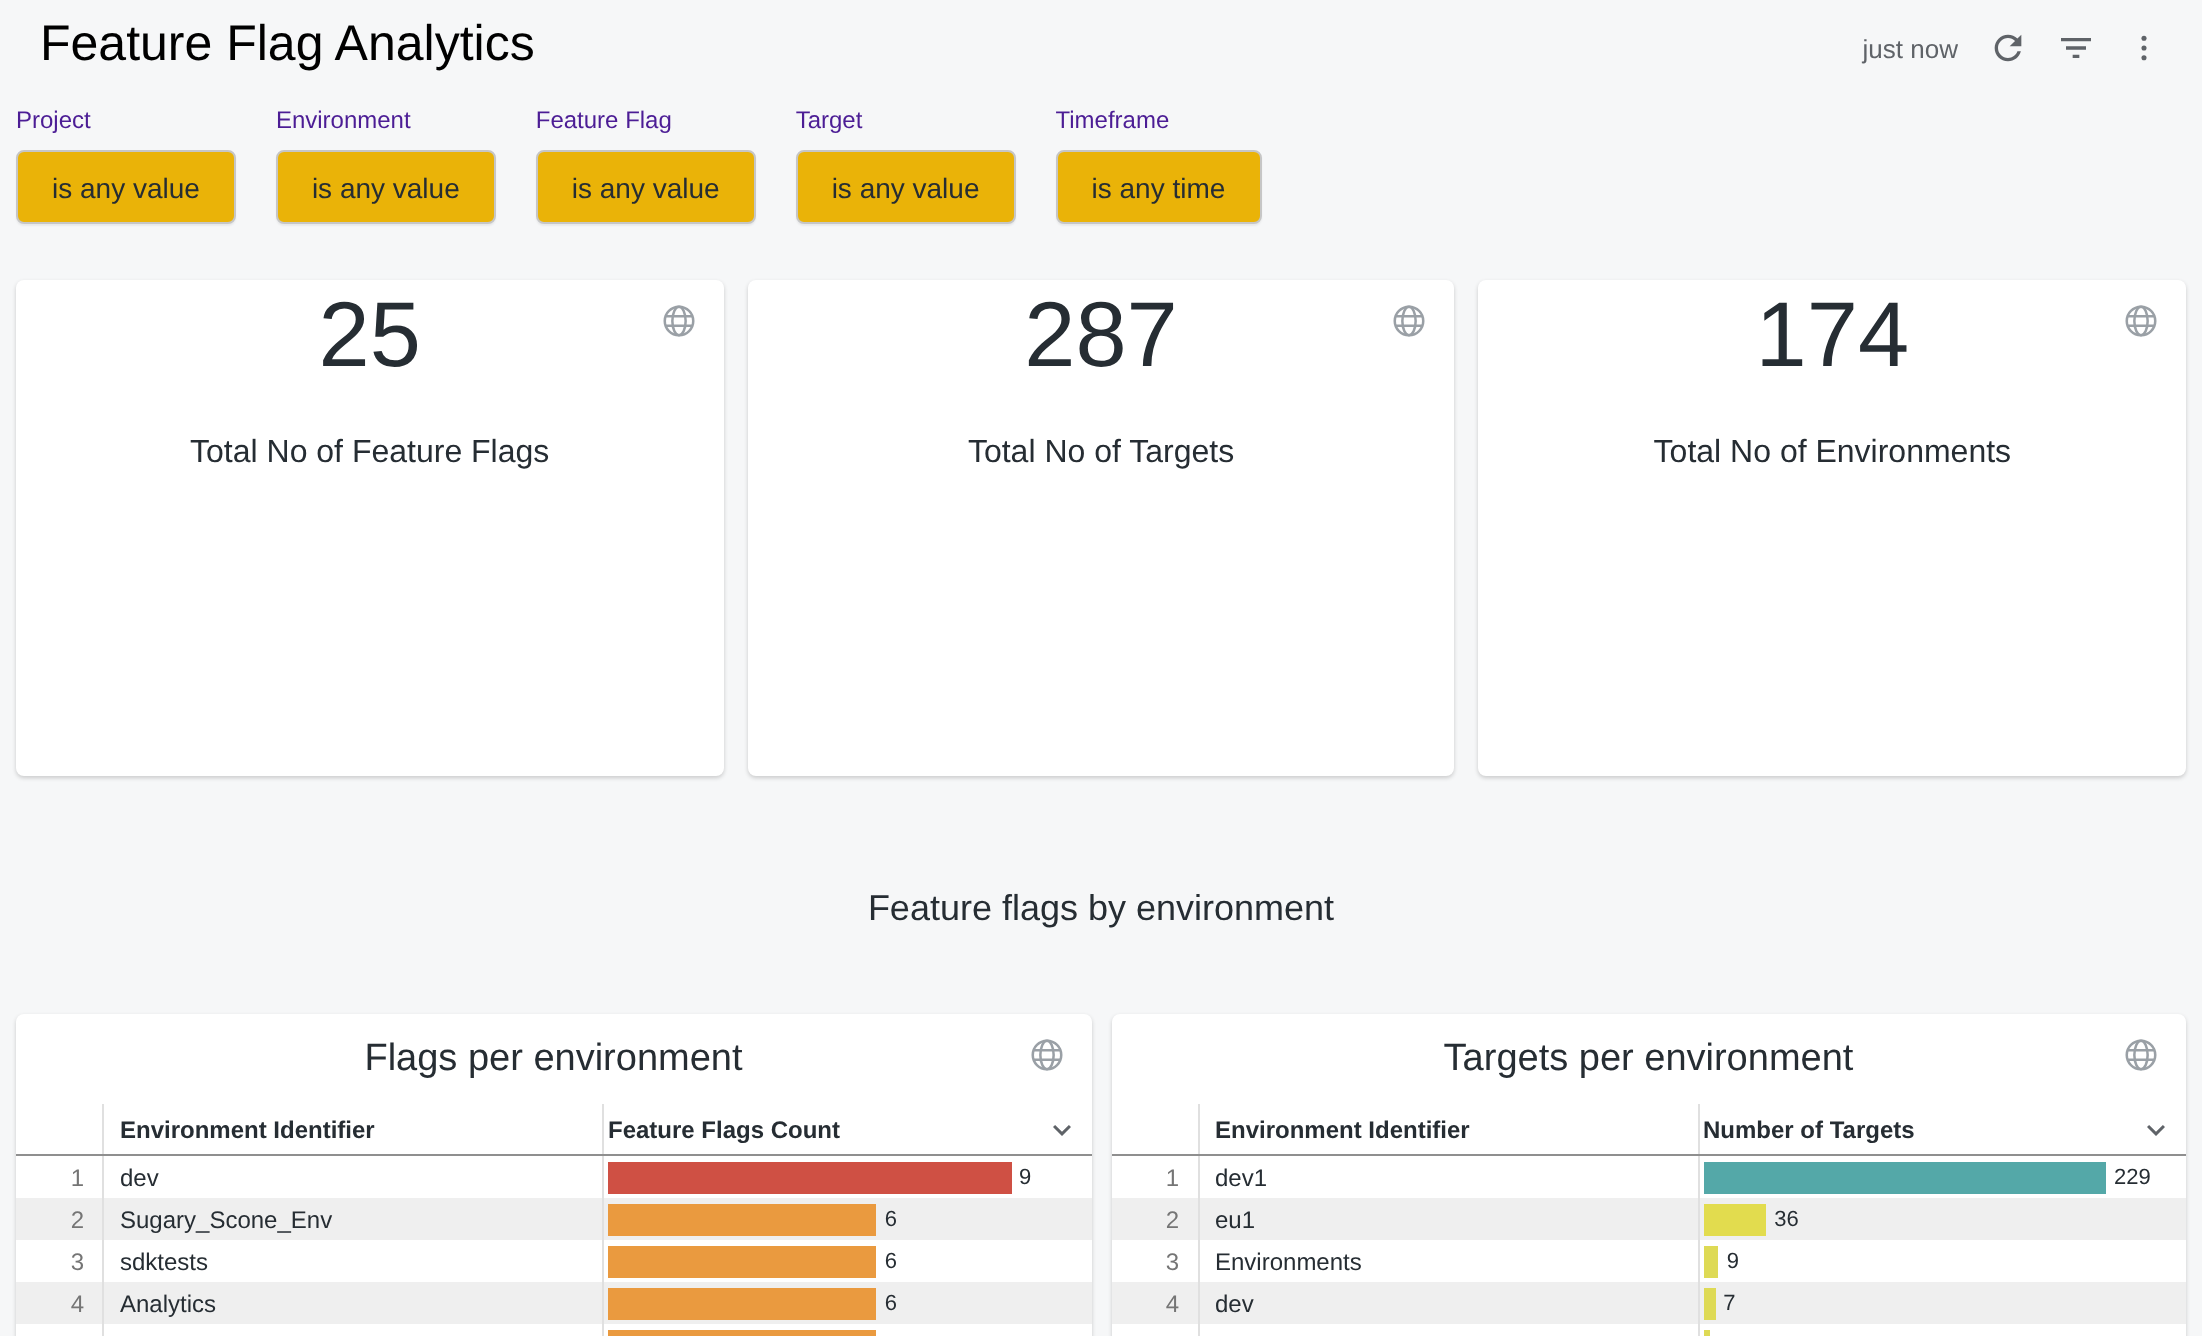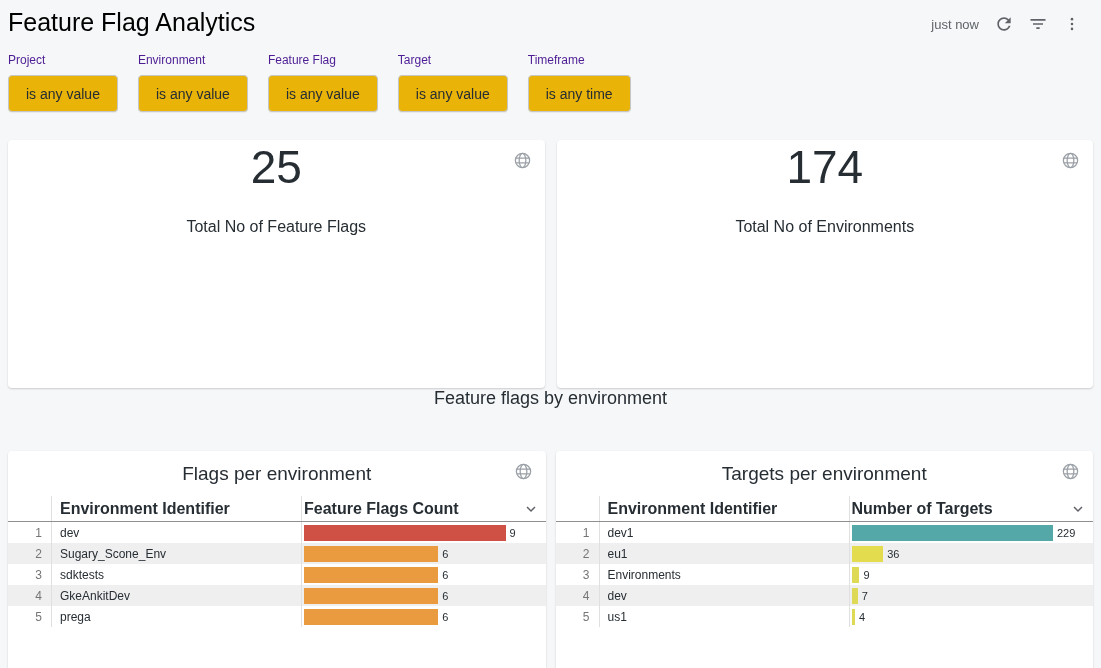--- a/index.html
+++ b/index.html
@@ -1,20 +1,20 @@
 <!DOCTYPE html>
 <html><head>
 <meta charset="utf-8">
 <style>
   *{box-sizing:border-box;margin:0;padding:0}
   html,body{width:1101px;height:668px;overflow:hidden;background:#f6f7f8;
     font-family:"Liberation Sans","DejaVu Sans",sans-serif;color:#262d33}
 
   
-  .topbar{display:flex;align-items:flex-start;justify-content:space-between;padding:5px 10px 0 8px}
+  .topbar{display:flex;align-items:flex-start;justify-content:space-between;padding:5px 10px 0 20px}
   .page-title{font-size:25px;font-weight:400;color:#000;line-height:34px}
   .top-actions{display:flex;align-items:center;gap:8px;padding-top:6px;padding-right:6px}
   .updated{font-size:13px;color:#5f6368;margin-right:4px}
   .icon-btn{background:none;border:none;cursor:pointer;width:26px;height:26px;
     display:flex;align-items:center;justify-content:center;border-radius:50%}
 
   
   .filters{display:flex;gap:20px;padding:14px 10px 0 8px}
   .filter-label{font-size:12px;color:#4c1d95;margin-bottom:8px}
   .filter-value{height:37px;padding:0 17px;font-size:14px;color:#262d33;background:#eab308;
@@ -25,28 +25,28 @@
   .card{background:#fff;border-radius:4px;box-shadow:0 1px 2px rgba(0,0,0,.18);position:relative}
   .globe{position:absolute;top:11px;right:13px;line-height:0}
 
   
   .kpis{display:flex;gap:12px;margin:28px 8px 0}
   .kpi{flex:1;height:248px;display:flex;flex-direction:column;align-items:center;justify-content:flex-start}
   .kpi-value{font-size:46px;font-weight:400;color:#262d33}
   .kpi-label{font-size:16px;margin-top:24px;color:#262d33}
 
   
-  .section-title{text-align:center;font-size:18px;font-weight:400;color:#262d33}
+  .section-title{text-align:center;font-size:18px;font-weight:400;margin-top:56px;color:#262d33}
 
   
   .tables{display:flex;gap:10px;margin:42px 8px 0}
   .table-card{flex:1;height:250px;overflow:hidden}
   .table-title{text-align:center;font-size:19px;padding:12px 0 11px;color:#262d33}
   .thead{display:flex;align-items:stretch;height:26px;border-bottom:1px solid #8f8f8f;
-    font-weight:bold;font-size:16px}
+    font-weight:bold;font-size:12px}
   .col-num{width:44px;flex:none;display:flex;align-items:center;justify-content:flex-end;
     padding-right:9px;border-right:1px solid #e0e0e0}
   .col-ident{width:250px;flex:none;display:flex;align-items:center;padding-left:8px;
     border-right:1px solid #e0e0e0;white-space:nowrap;overflow:hidden}
   .col-bar{flex:1;display:flex;align-items:center;padding:0 6px 0 2px;min-width:0}
   .sort-icon{margin-left:auto;line-height:0;cursor:pointer}
   .trow{display:flex;height:21px;font-size:12px;background:#fff}
   .trow:nth-child(even){background:#efefef}
   .rownum{color:#757575}
   .bar{height:16px;flex:none}
@@ -102,20 +102,29 @@
         </svg></span>
       <div class="kpi-value">25</div>
       <div class="kpi-label">Total No of Feature Flags</div>
     </div>
     <div class="card kpi">
       <span class="globe"><svg width="19" height="19" viewBox="0 0 24 24" fill="none" stroke="#9aa0a6" stroke-width="1.6">
           <circle cx="12" cy="12" r="9"></circle>
           <ellipse cx="12" cy="12" rx="4.2" ry="9"></ellipse>
           <path d="M3.6 9h16.8M3.6 15h16.8"></path>
         </svg></span>
+      <div class="kpi-value">287</div>
+      <div class="kpi-label">Total No of Targets</div>
+    </div>
+    <div class="card kpi">
+      <span class="globe"><svg width="19" height="19" viewBox="0 0 24 24" fill="none" stroke="#9aa0a6" stroke-width="1.6">
+          <circle cx="12" cy="12" r="9"></circle>
+          <ellipse cx="12" cy="12" rx="4.2" ry="9"></ellipse>
+          <path d="M3.6 9h16.8M3.6 15h16.8"></path>
+        </svg></span>
       <div class="kpi-value">174</div>
       <div class="kpi-label">Total No of Environments</div>
     </div>
   </div>
 
 <div class="section-title">Feature flags by environment</div>
 
 <div class="tables" id="tables-row">
     <div class="card table-card">
       <span class="globe"><svg width="19" height="19" viewBox="0 0 24 24" fill="none" stroke="#9aa0a6" stroke-width="1.6">
@@ -154,21 +163,21 @@
         <div class="trow">
           <div class="col-num rownum">3</div>
           <div class="col-ident">sdktests</div>
           <div class="col-bar">
             <div class="bar" style="background: rgb(234, 154, 63); width: calc(66.6667% - 22.6667px);"></div>
             <span class="bar-label">6</span>
           </div>
         </div>
         <div class="trow">
           <div class="col-num rownum">4</div>
-          <div class="col-ident">GkeAnkitDev</div>
+          <div class="col-ident">Analytics</div>
           <div class="col-bar">
             <div class="bar" style="background: rgb(234, 154, 63); width: calc(66.6667% - 22.6667px);"></div>
             <span class="bar-label">6</span>
           </div>
         </div>
         <div class="trow">
           <div class="col-num rownum">5</div>
           <div class="col-ident">prega</div>
           <div class="col-bar">
             <div class="bar" style="background: rgb(234, 154, 63); width: calc(66.6667% - 22.6667px);"></div>

